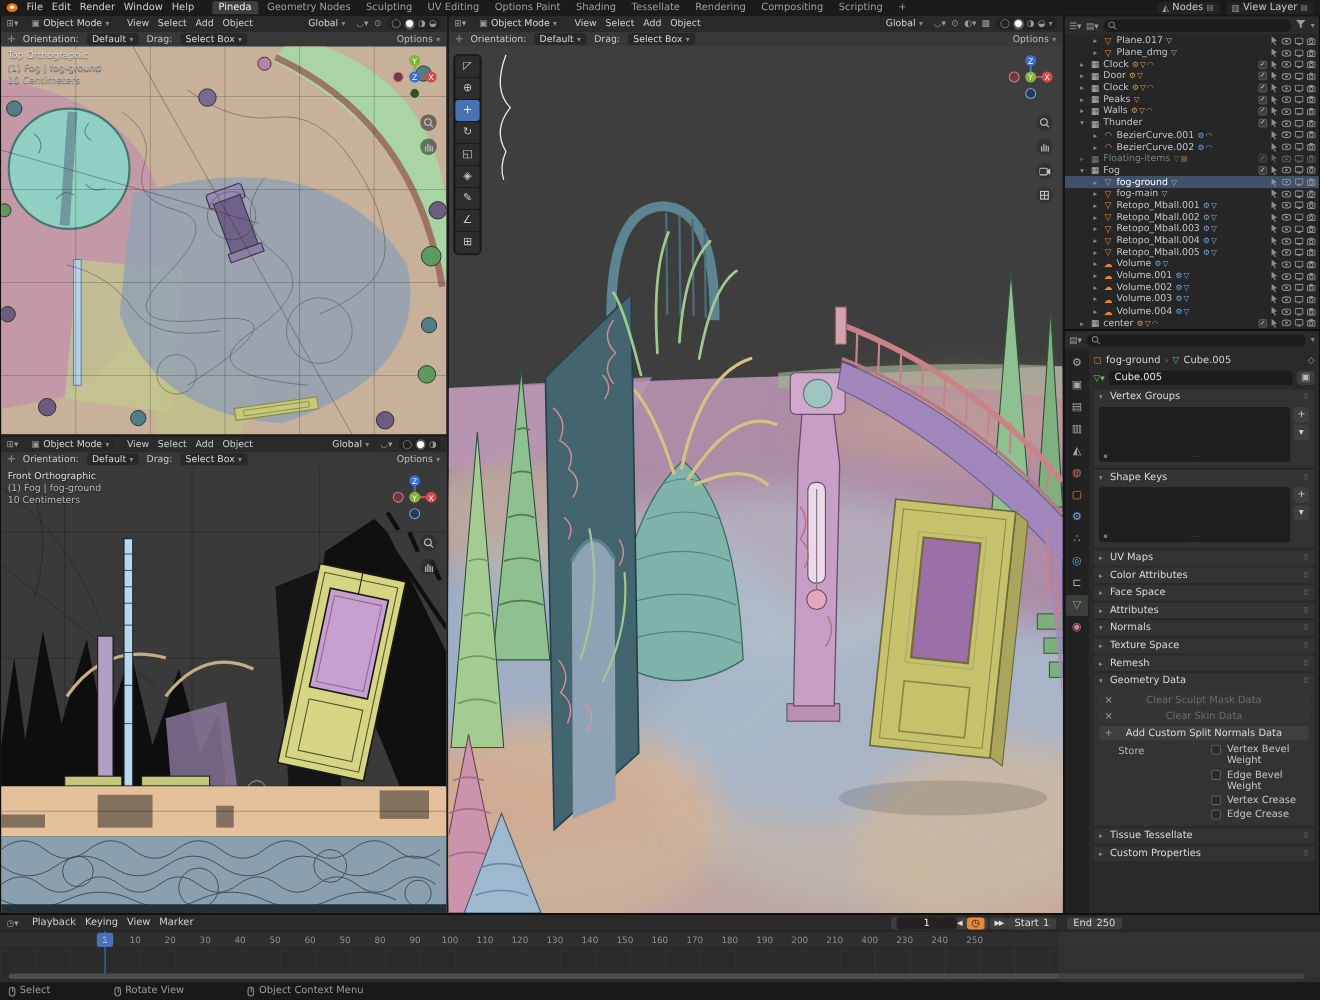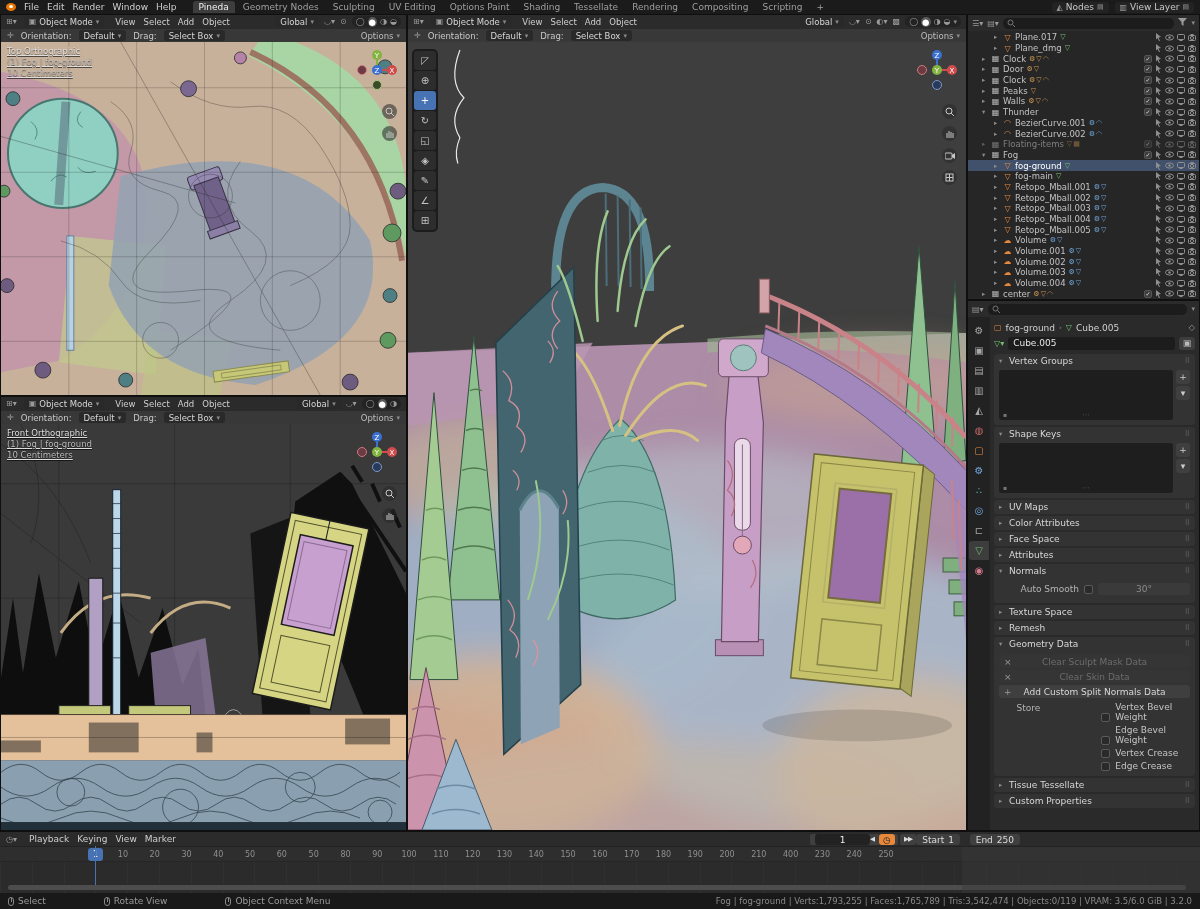--- a/index.html
+++ b/index.html
@@ -33,21 +33,21 @@
   .vtool{height:14px;background:#383838;display:flex;align-items:center;gap:7px;padding:0 6px;font-size:8.5px;flex:none;overflow:hidden;border-top:1px solid #2a2a2a;}
   .vcanvas{flex:1;position:relative;overflow:hidden;}
   .dd{display:flex;align-items:center;gap:3px;background:#292929;border-radius:3px;padding:0 5px;height:11px;color:#d6d6d6;}
   .hmenu{color:#cfcfcf;}
   .right-group{margin-left:auto;display:flex;align-items:center;gap:5px;}
   .shade-pill{display:flex;align-items:center;gap:3px;background:#232323;border-radius:6px;padding:0 4px;height:11px;}
   .shade-pill .on{background:#5a5a5a;border-radius:50%;color:#fff;padding:0 1px;}
   .opt{margin-left:auto;color:#bdbdbd;display:flex;gap:3px;align-items:center;}
 
   svg.scene{position:absolute;inset:0;width:100%;height:100%;display:block;}
-  .ovl{position:absolute;left:6px;top:4px;line-height:11px;font-size:8.5px;color:#dedede;text-shadow:0 1px 1px #0009;z-index:5;text-decoration:underline;}
+  .ovl{position:absolute;left:6px;top:4px;line-height:11px;font-size:8.5px;color:#dedede;text-shadow:0 1px 1px #0009;z-index:5;}
   .ovl div:nth-child(2),.ovl div:nth-child(3){color:#b9b9b9;}
   .gizmo{position:absolute;right:6px;top:5px;z-index:5;}
   .vpicons{position:absolute;right:9px;top:62px;display:flex;flex-direction:column;gap:7px;z-index:5;}
   .vico{width:15px;height:15px;border-radius:50%;background:#28282890;display:flex;align-items:center;justify-content:center;}
 
   .tlbr{position:absolute;left:4px;top:7px;display:flex;flex-direction:column;gap:1px;background:#161616d8;padding:2px;border-radius:5px;z-index:6;}
   .tool{width:22px;height:19px;display:flex;align-items:center;justify-content:center;background:#2d2d2d;border-radius:3px;color:#c4c4c4;font-size:10px;}
   .tool.active{background:#4772b3;color:#fff;}
 
   
@@ -95,21 +95,21 @@
   .minicol{display:flex;flex-direction:column;gap:2px;}
   .minibtn{width:14px;height:14px;background:#3f3f3f;border-radius:3px;display:flex;align-items:center;justify-content:center;color:#ccc;}
   .prow{display:flex;align-items:center;gap:5px;height:14px;margin:2px 0;}
   .plabel{width:80px;text-align:right;color:#b5b5b5;flex:none;}
   .cb{width:9px;height:9px;background:#2a2a2a;border:1px solid #5a5a5a;border-radius:2px;flex:none;}
   .slider{flex:1;height:12px;background:#3a3a3a;border-radius:3px;display:flex;align-items:center;justify-content:center;color:#8a8a8a;}
   .btn{height:13px;background:#3f3f3f;border-radius:3px;display:flex;align-items:center;justify-content:center;gap:4px;color:#d8d8d8;margin:2px 0;position:relative;}
   .btn.disabled{color:#6c6c6c;background:#353535;}
   .btn .bic{position:absolute;left:5px;color:#9a9a9a;}
   .storegrid{display:flex;flex-direction:column;gap:3px;padding-left:55px;}
-  .storerow{display:flex;align-items:flex-end;gap:5px;color:#c5c5c5;}
+  .storerow{display:flex;align-items:flex-start;gap:5px;color:#c5c5c5;}
   .storelabelrow{display:flex;align-items:flex-start;gap:6px;}
   .storelabel{width:49px;text-align:right;color:#b5b5b5;padding-top:1px;}
 
   
   .timeline{position:absolute;left:0;right:0;bottom:16px;height:62px;background:#2c2c2c;border-top:1px solid #0f0f0f;}
   .tl-hdr{height:15px;background:#2b2b2b;display:flex;align-items:center;gap:8px;padding:0 6px;border-bottom:1px solid #222;}
   .transport{display:flex;align-items:center;gap:2px;margin-left:auto;margin-right:260px;}
   .tbtn{min-width:16px;height:11px;background:#3f3f3f;border-radius:2px;display:flex;align-items:center;justify-content:center;font-size:6.5px;color:#ddd;padding:0 2px;letter-spacing:-1px;}
   .framebox{position:absolute;right:330px;top:2px;width:55px;height:11px;background:#222;border-radius:3px;display:flex;align-items:center;justify-content:center;color:#eee;}
   .rangepill{position:absolute;top:2px;height:11px;background:#3f3f3f;border-radius:3px;display:flex;align-items:center;gap:4px;padding:0 6px;color:#ddd;}
@@ -1466,27 +1466,20 @@
                   <span class="dots">⠿</span>
                 </div>
               </div>
 
             <div class="panel">
               <div class="phead">
                   <span class="exp">▾</span>
                   <span>Normals</span>
                   <span class="dots">⠿</span>
                 </div>
-              <div class="pbody">
-                <div class="prow">
-                  <span class="plabel">Auto Smooth</span>
-                  <span class="cb"></span>
-                  <span class="slider">30°</span>
-                </div>
-              </div>
             </div>
 
             <div class="panel">
                 <div class="phead">
                   <span class="exp">▸</span>
                   <span>Texture Space</span>
                   <span class="dots">⠿</span>
                 </div>
               </div>
             <div class="panel">
@@ -1638,16 +1631,15 @@
         <span class="sitem">
           <span class="mouse"></span>
           <span>Rotate View</span>
         </span>
 
         <span class="sitem">
           <span class="mouse"></span>
           <span>Object Context Menu</span>
         </span>
       </span>
-    <span class="sright">Fog | fog-ground | Verts:1,793,255 | Faces:1,765,789 | Tris:3,542,474 | Objects:0/119 | VRAM: 3.5/6.0 GiB | 3.2.0</span>
   </div>
 
 </div>
 
 </body></html>

